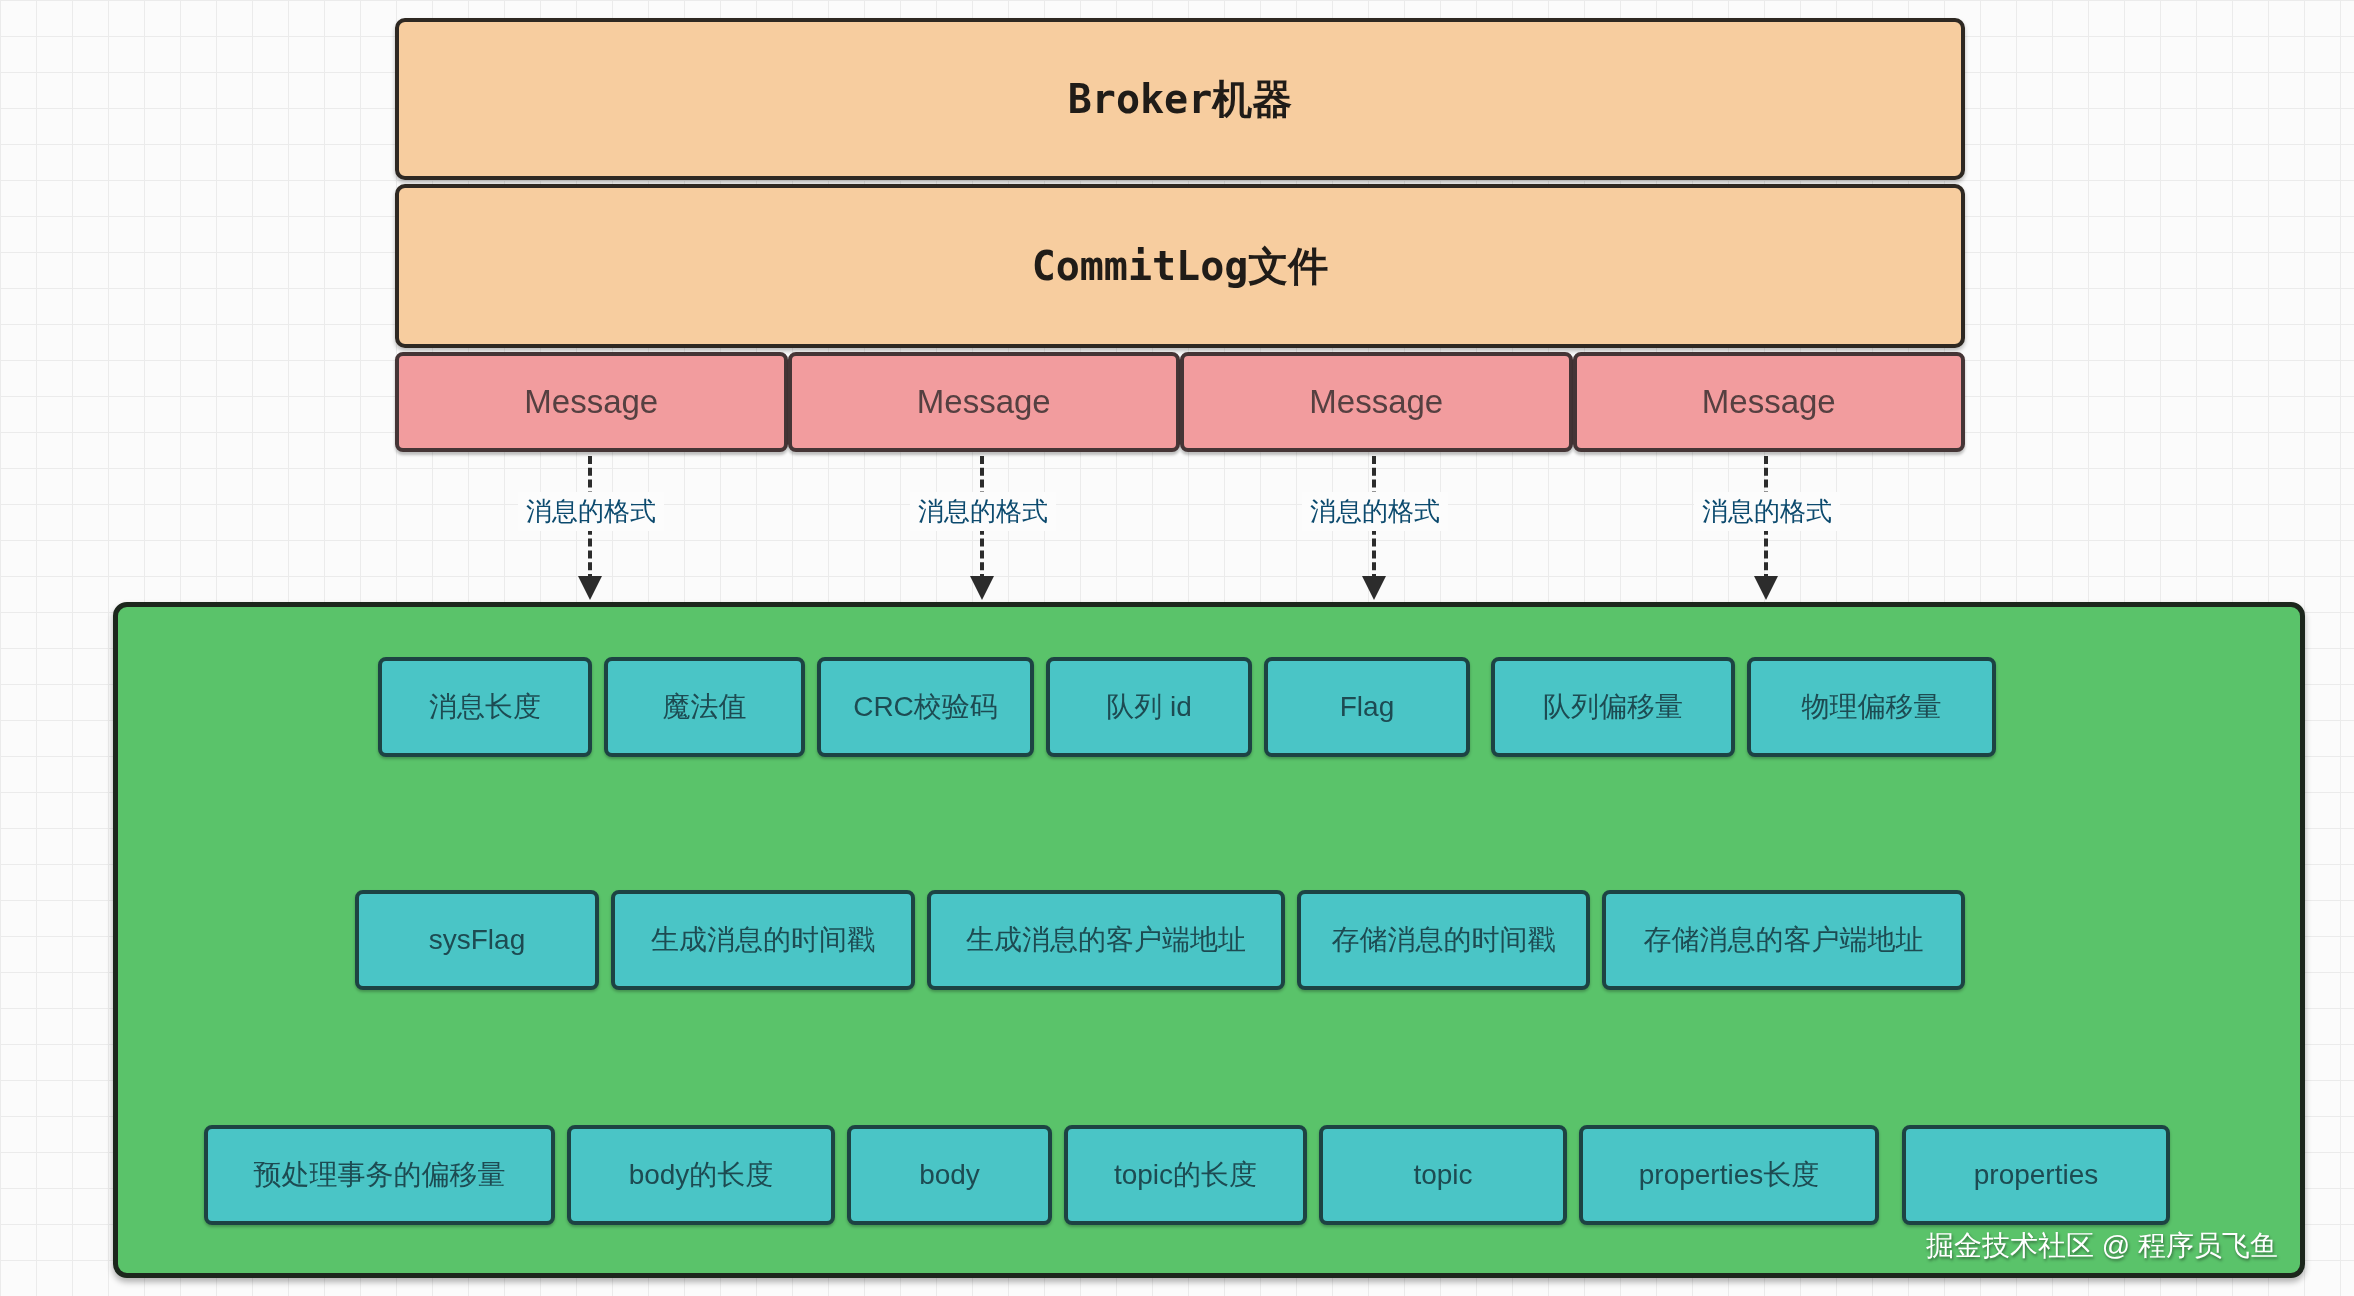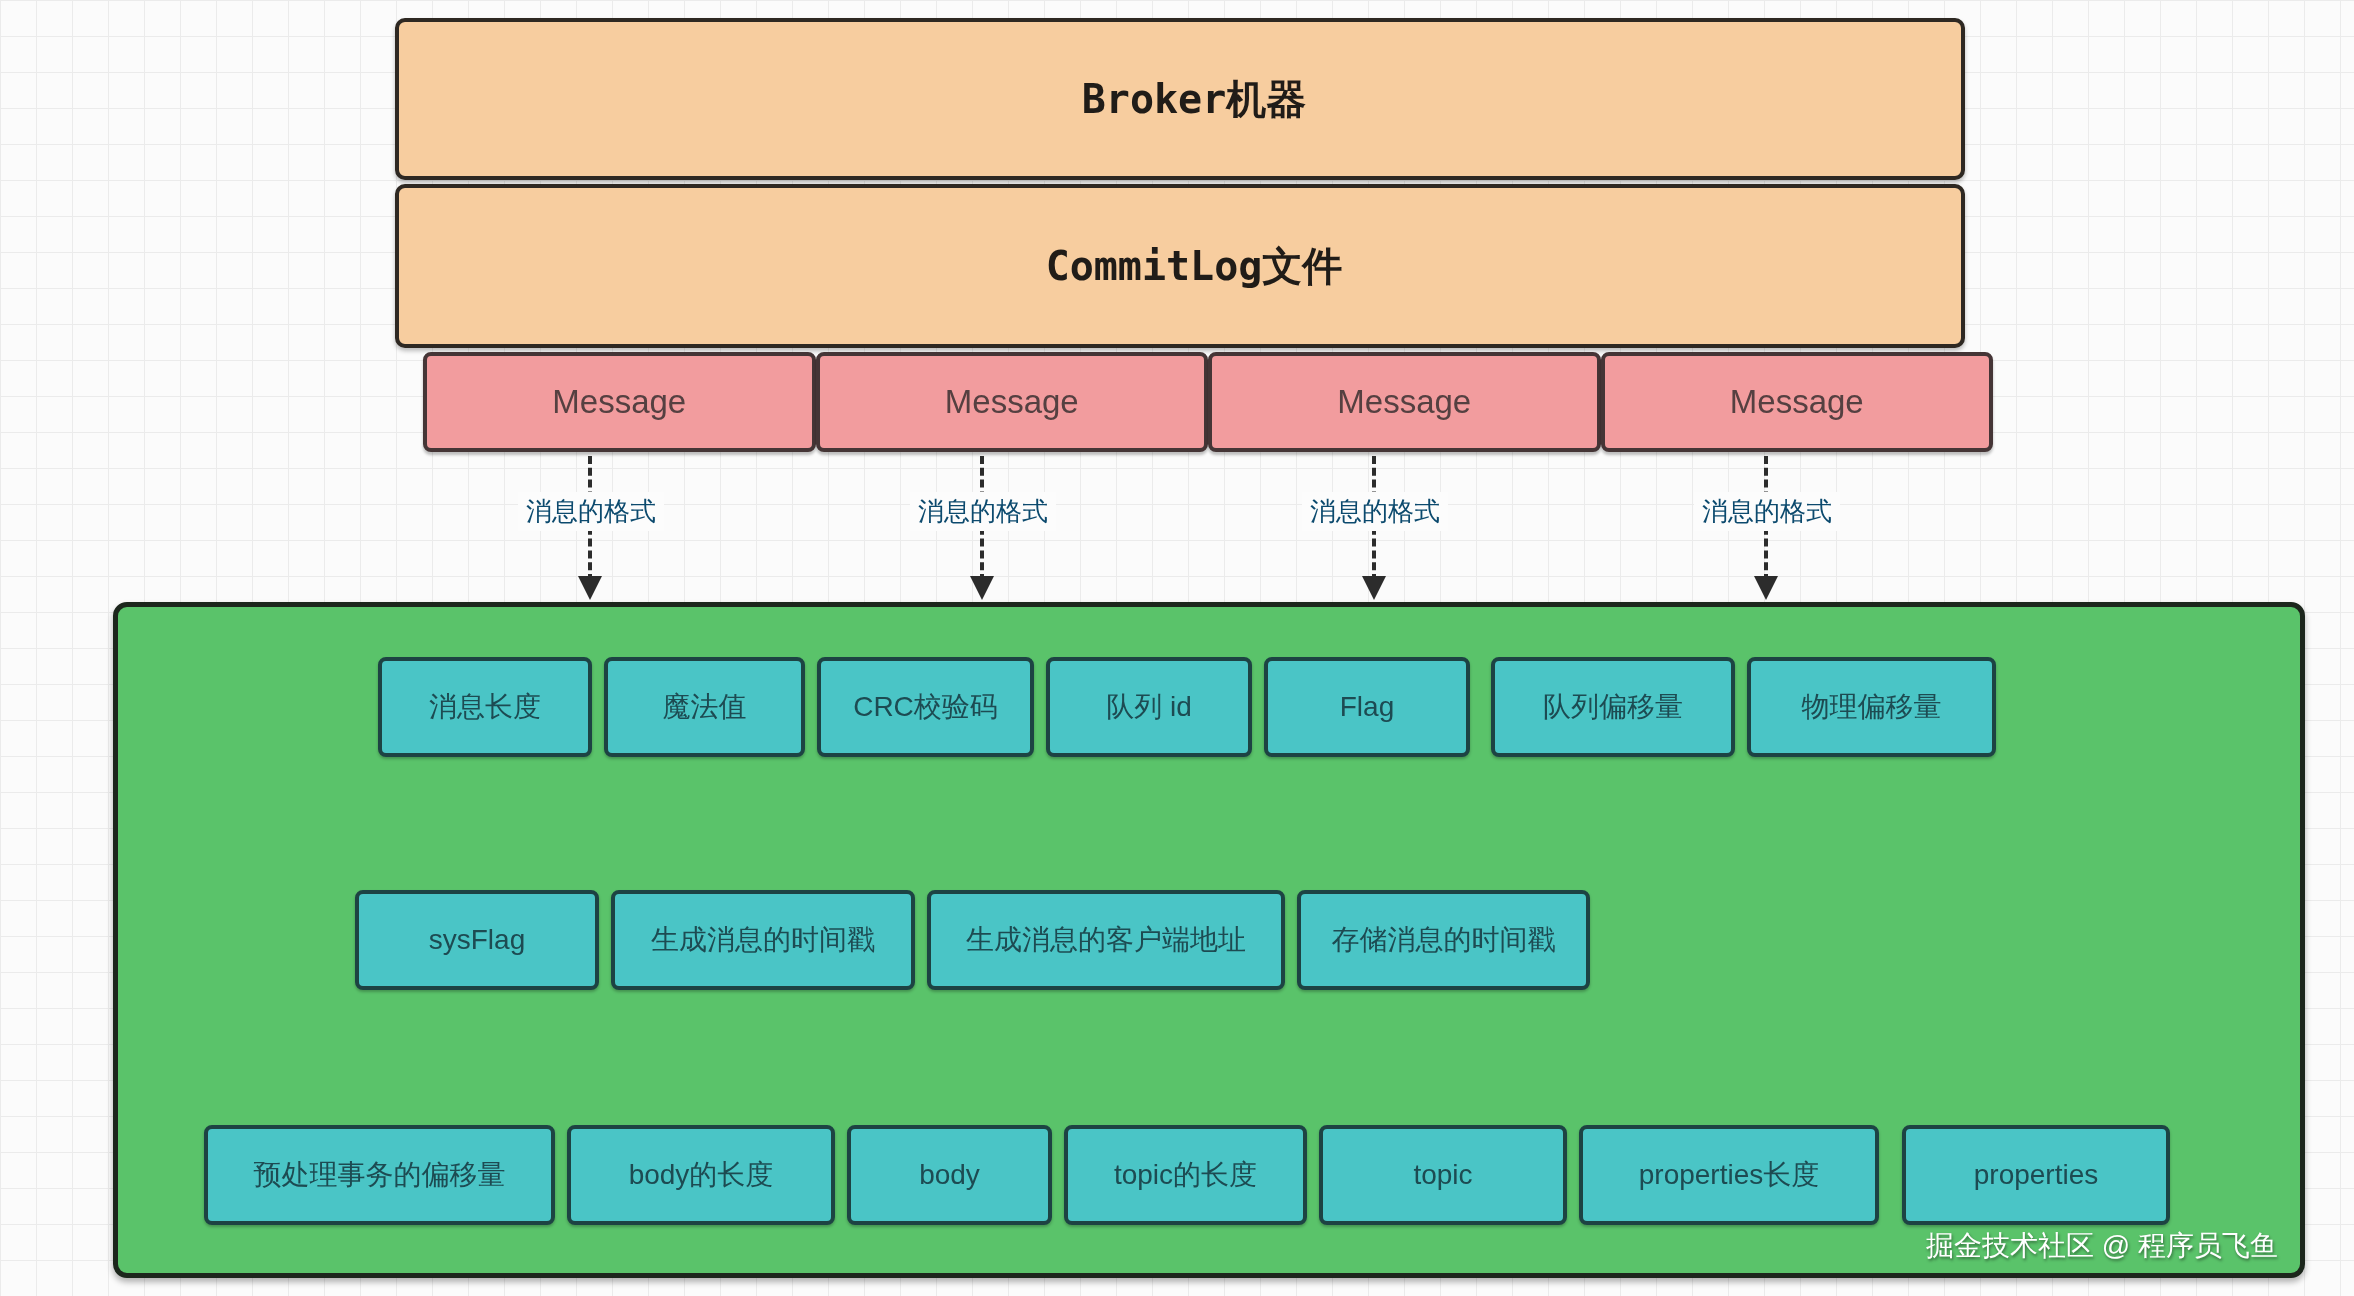--- a/index.html
+++ b/index.html
@@ -7,21 +7,21 @@
     position:relative;
     width:2354px;height:1296px;
     overflow:hidden;
     font-family:"Liberation Sans", sans-serif;
     background-color:#fbfbfb;
     background-image:
       linear-gradient(to right, #ebebeb 1px, transparent 1px),
       linear-gradient(to bottom, #ebebeb 1px, transparent 1px);
     background-size:36px 36px;
   }
-  .abs{position:absolute;padding-left:28px;}
+  .abs{position:absolute;}
   .bigbox{
     box-sizing:border-box;
     background:#f7cd9f;
     border:4px solid #2e2822;
     border-radius:10px;
     display:flex;align-items:center;justify-content:center;
     font-family:"DejaVu Sans Mono", monospace;
     font-weight:bold;
     font-size:40px;
     color:#201c18;
@@ -188,20 +188,23 @@
         </div>
       <div class="cell" style="width:304px;">
           <span>生成消息的时间戳</span>
         </div>
       <div class="cell" style="width:358px;">
           <span>生成消息的客户端地址</span>
         </div>
       <div class="cell" style="width:293px;">
           <span>存储消息的时间戳</span>
         </div>
+      <div class="cell" style="width:363px;">
+          <span>存储消息的客户端地址</span>
+        </div>
     </div>
 
     <div class="cellrow" style="left:86px;top:518px;">
       <div class="cell" style="width:351px;">
           <span>预处理事务的偏移量</span>
         </div>
       <div class="cell" style="width:268px;">
           <span>body的长度</span>
         </div>
       <div class="cell" style="width:205px;">

